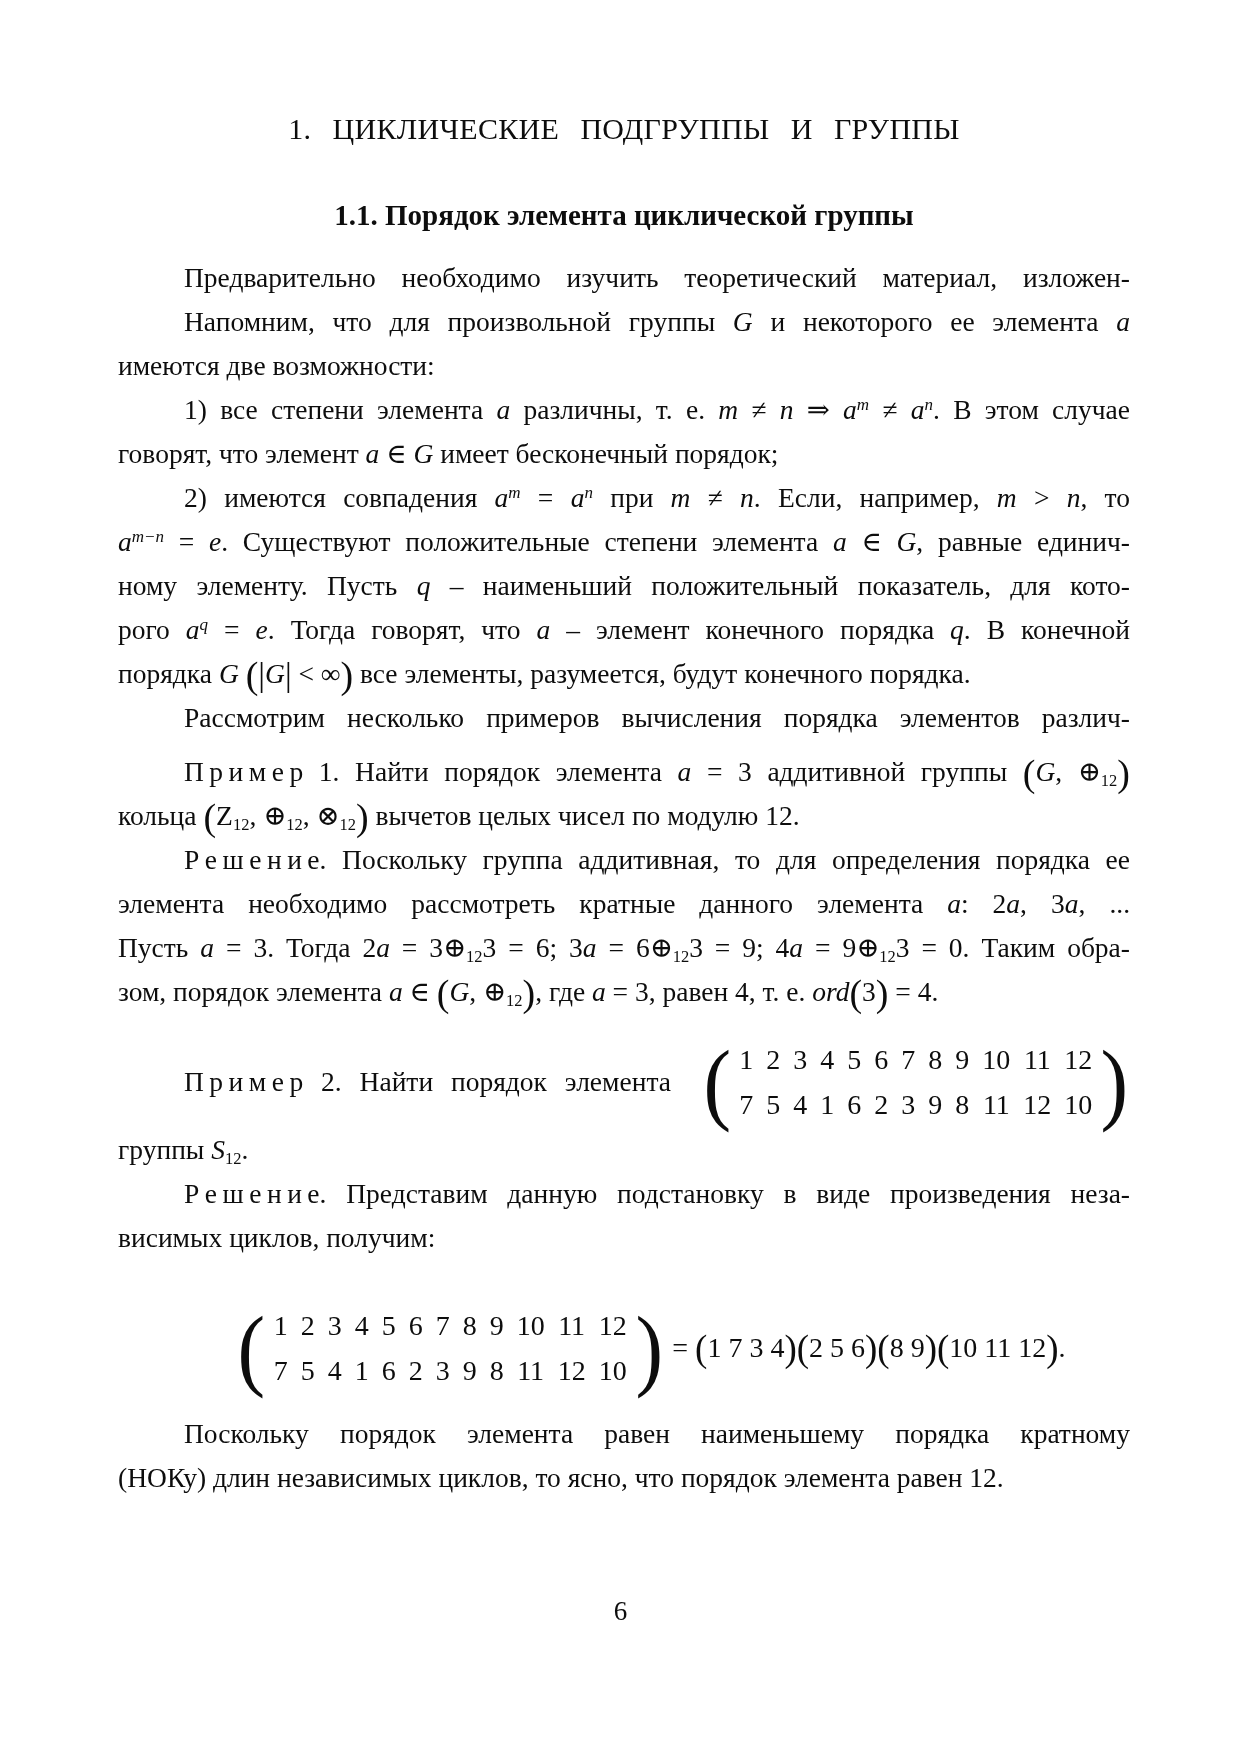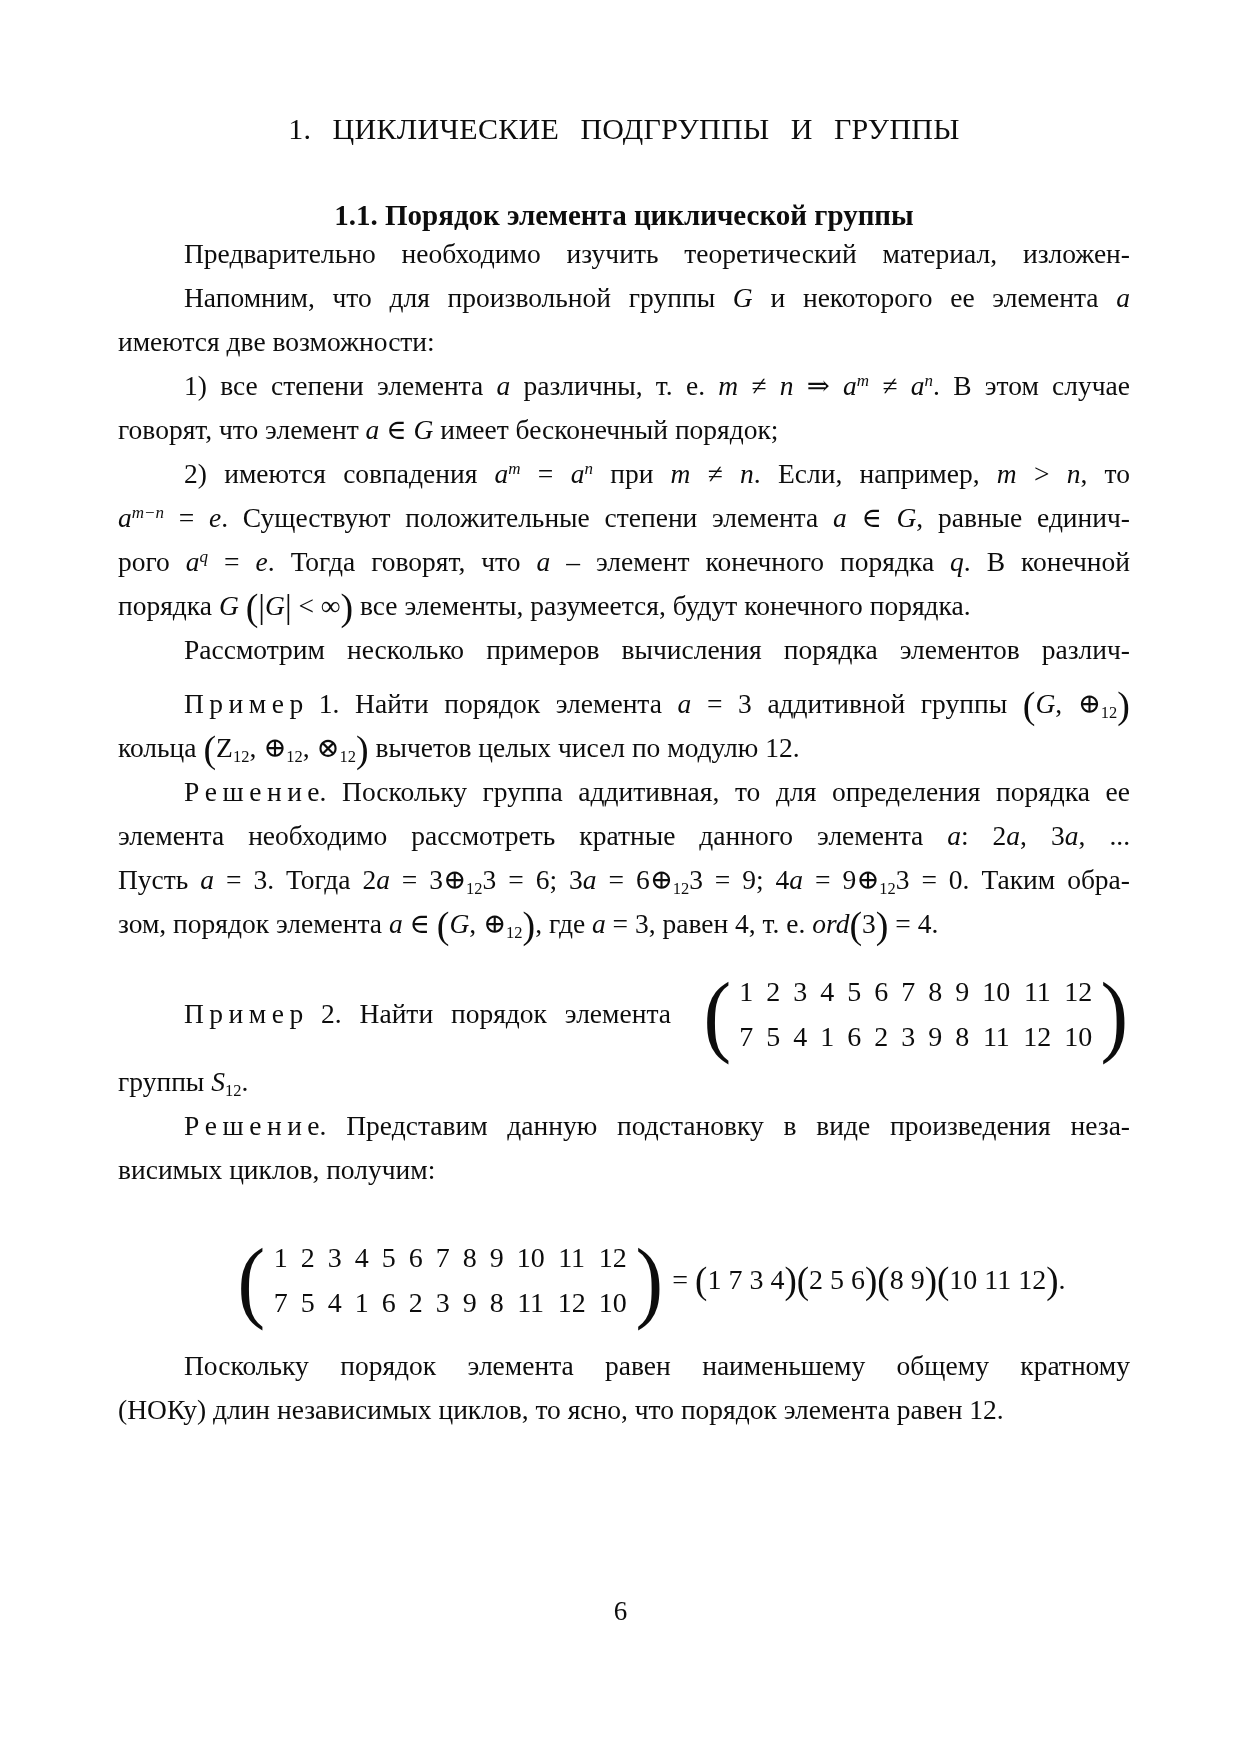--- a/index.html
+++ b/index.html
@@ -13,21 +13,21 @@
   }
   .content{position:absolute;left:118px;top:12px;width:1012px;}
   .chapter-title{
     padding-top:100px;text-align:center;
     font-size:30px;word-spacing:0.45em;letter-spacing:0.3px;
   }
   .section-title{
     margin-top:53px;text-align:center;
     font-size:29px;font-weight:bold;
   }
-  .body{font-size:27.5px;line-height:44px;}
+  .body{margin-top:24px;font-size:27.5px;line-height:44px;}
   .line{text-align:justify;text-align-last:justify;}
   .line.first{text-indent:66px;}
   .line.end{text-align-last:left;}
   .p-start{margin-top:10px;}
   
   .r-i{font-style:italic;}
   .r-sup{font-style:italic;font-size:0.62em;vertical-align:0.55em;line-height:0;}
   .r-sub{font-size:0.6em;vertical-align:-0.28em;line-height:0;}
   .r-bp{font-size:1.38em;line-height:0;vertical-align:-0.14em;}
   .r-tb{font-size:1.22em;line-height:0;vertical-align:-0.1em;}
@@ -65,20 +65,21 @@
       <div class="line first"><span>Предварительно необходимо изучить теоретический материал, изложен-</span></div>
 
       <div class="line first"><span>Напомним, что для произвольной группы </span><span class="r-i">G</span><span> и некоторого ее элемента </span><span class="r-i">a</span></div>
       <div class="line end"><span>имеются две возможности:</span></div>
 
       <div class="line first"><span>1) все степени элемента </span><span class="r-i">a</span><span> различны, т. е. </span><span class="r-i">m</span><span> ≠ </span><span class="r-i">n</span><span> ⇒ </span><span class="r-i">a</span><span class="r-sup">m</span><span> ≠ </span><span class="r-i">a</span><span class="r-sup">n</span><span>. В этом случае</span></div>
       <div class="line end"><span>говорят, что элемент </span><span class="r-i">a</span><span> ∈ </span><span class="r-i">G</span><span> имеет бесконечный порядок;</span></div>
 
       <div class="line first"><span>2) имеются совпадения </span><span class="r-i">a</span><span class="r-sup">m</span><span> = </span><span class="r-i">a</span><span class="r-sup">n</span><span> при </span><span class="r-i">m</span><span> ≠ </span><span class="r-i">n</span><span>. Если, например, </span><span class="r-i">m</span><span> &gt; </span><span class="r-i">n</span><span>, то</span></div>
       <div class="line"><span class="r-i">a</span><span class="r-sup">m−n</span><span> = </span><span class="r-i">e</span><span>. Существуют положительные степени элемента </span><span class="r-i">a</span><span> ∈ </span><span class="r-i">G</span><span>, равные единич-</span></div>
+      <div class="line"><span>ному элементу. Пусть </span><span class="r-i">q</span><span> – наименьший положительный показатель, для кото-</span></div>
       <div class="line"><span>рого </span><span class="r-i">a</span><span class="r-sup">q</span><span> = </span><span class="r-i">e</span><span>. Тогда говорят, что </span><span class="r-i">a</span><span> – элемент конечного порядка </span><span class="r-i">q</span><span>. В конечной</span></div>
       <div class="line end"><span>порядка </span><span class="r-i">G</span><span> </span><span class="r-bp">(</span><span class="r-tb">|</span><span class="r-i">G</span><span class="r-tb">|</span><span> &lt; ∞</span><span class="r-bp">)</span><span> все элементы, разумеется, будут конечного порядка.</span></div>
 
       <div class="line first"><span>Рассмотрим несколько примеров вычисления порядка элементов различ-</span></div>
 
       <div class="line first p-start"><span>П р и м е р 1. Найти порядок элемента </span><span class="r-i">a</span><span> = 3 аддитивной группы </span><span class="r-bp">(</span><span class="r-i">G</span><span>, ⊕</span><span class="r-sub">12</span><span class="r-bp">)</span></div>
       <div class="line end"><span>кольца </span><span class="r-bp">(</span><span>Z</span><span class="r-sub">12</span><span>, ⊕</span><span class="r-sub">12</span><span>, ⊗</span><span class="r-sub">12</span><span class="r-bp">)</span><span> вычетов целых чисел по модулю 12.</span></div>
 
       <div class="line first"><span>Р е ш е н и е. Поскольку группа аддитивная, то для определения порядка ее</span></div>
       <div class="line"><span>элемента необходимо рассмотреть кратные данного элемента </span><span class="r-i">a</span><span>: 2</span><span class="r-i">a</span><span>, 3</span><span class="r-i">a</span><span>, ...</span></div>
@@ -152,20 +153,20 @@
             <span>11</span>
             <span>12</span>
             <span>10</span>
           </span>
         <span class="mparen">)</span>
       </span>
       <span class="eq-rhs"><span>= </span><span class="r-cp">(</span><span>1 7 3 4</span><span class="r-cp">)</span><span class="r-cp">(</span><span>2 5 6</span><span class="r-cp">)</span><span class="r-cp">(</span><span>8 9</span><span class="r-cp">)</span><span class="r-cp">(</span><span>10 11 12</span><span class="r-cp">)</span><span>.</span></span>
     </div>
 
     <div class="body after-eq">
-      <div class="line first"><span>Поскольку порядок элемента равен наименьшему общему кратному</span></div>
+      <div class="line first"><span>Поскольку порядок элемента равен наименьшему порядка кратному</span></div>
       <div class="line end"><span>(НОКу) длин независимых циклов, то ясно, что порядок элемента равен 12.</span></div>
     </div>
 
   </div>
 
   <div class="page-number">6</div>
 </div>
 
 </body></html>

